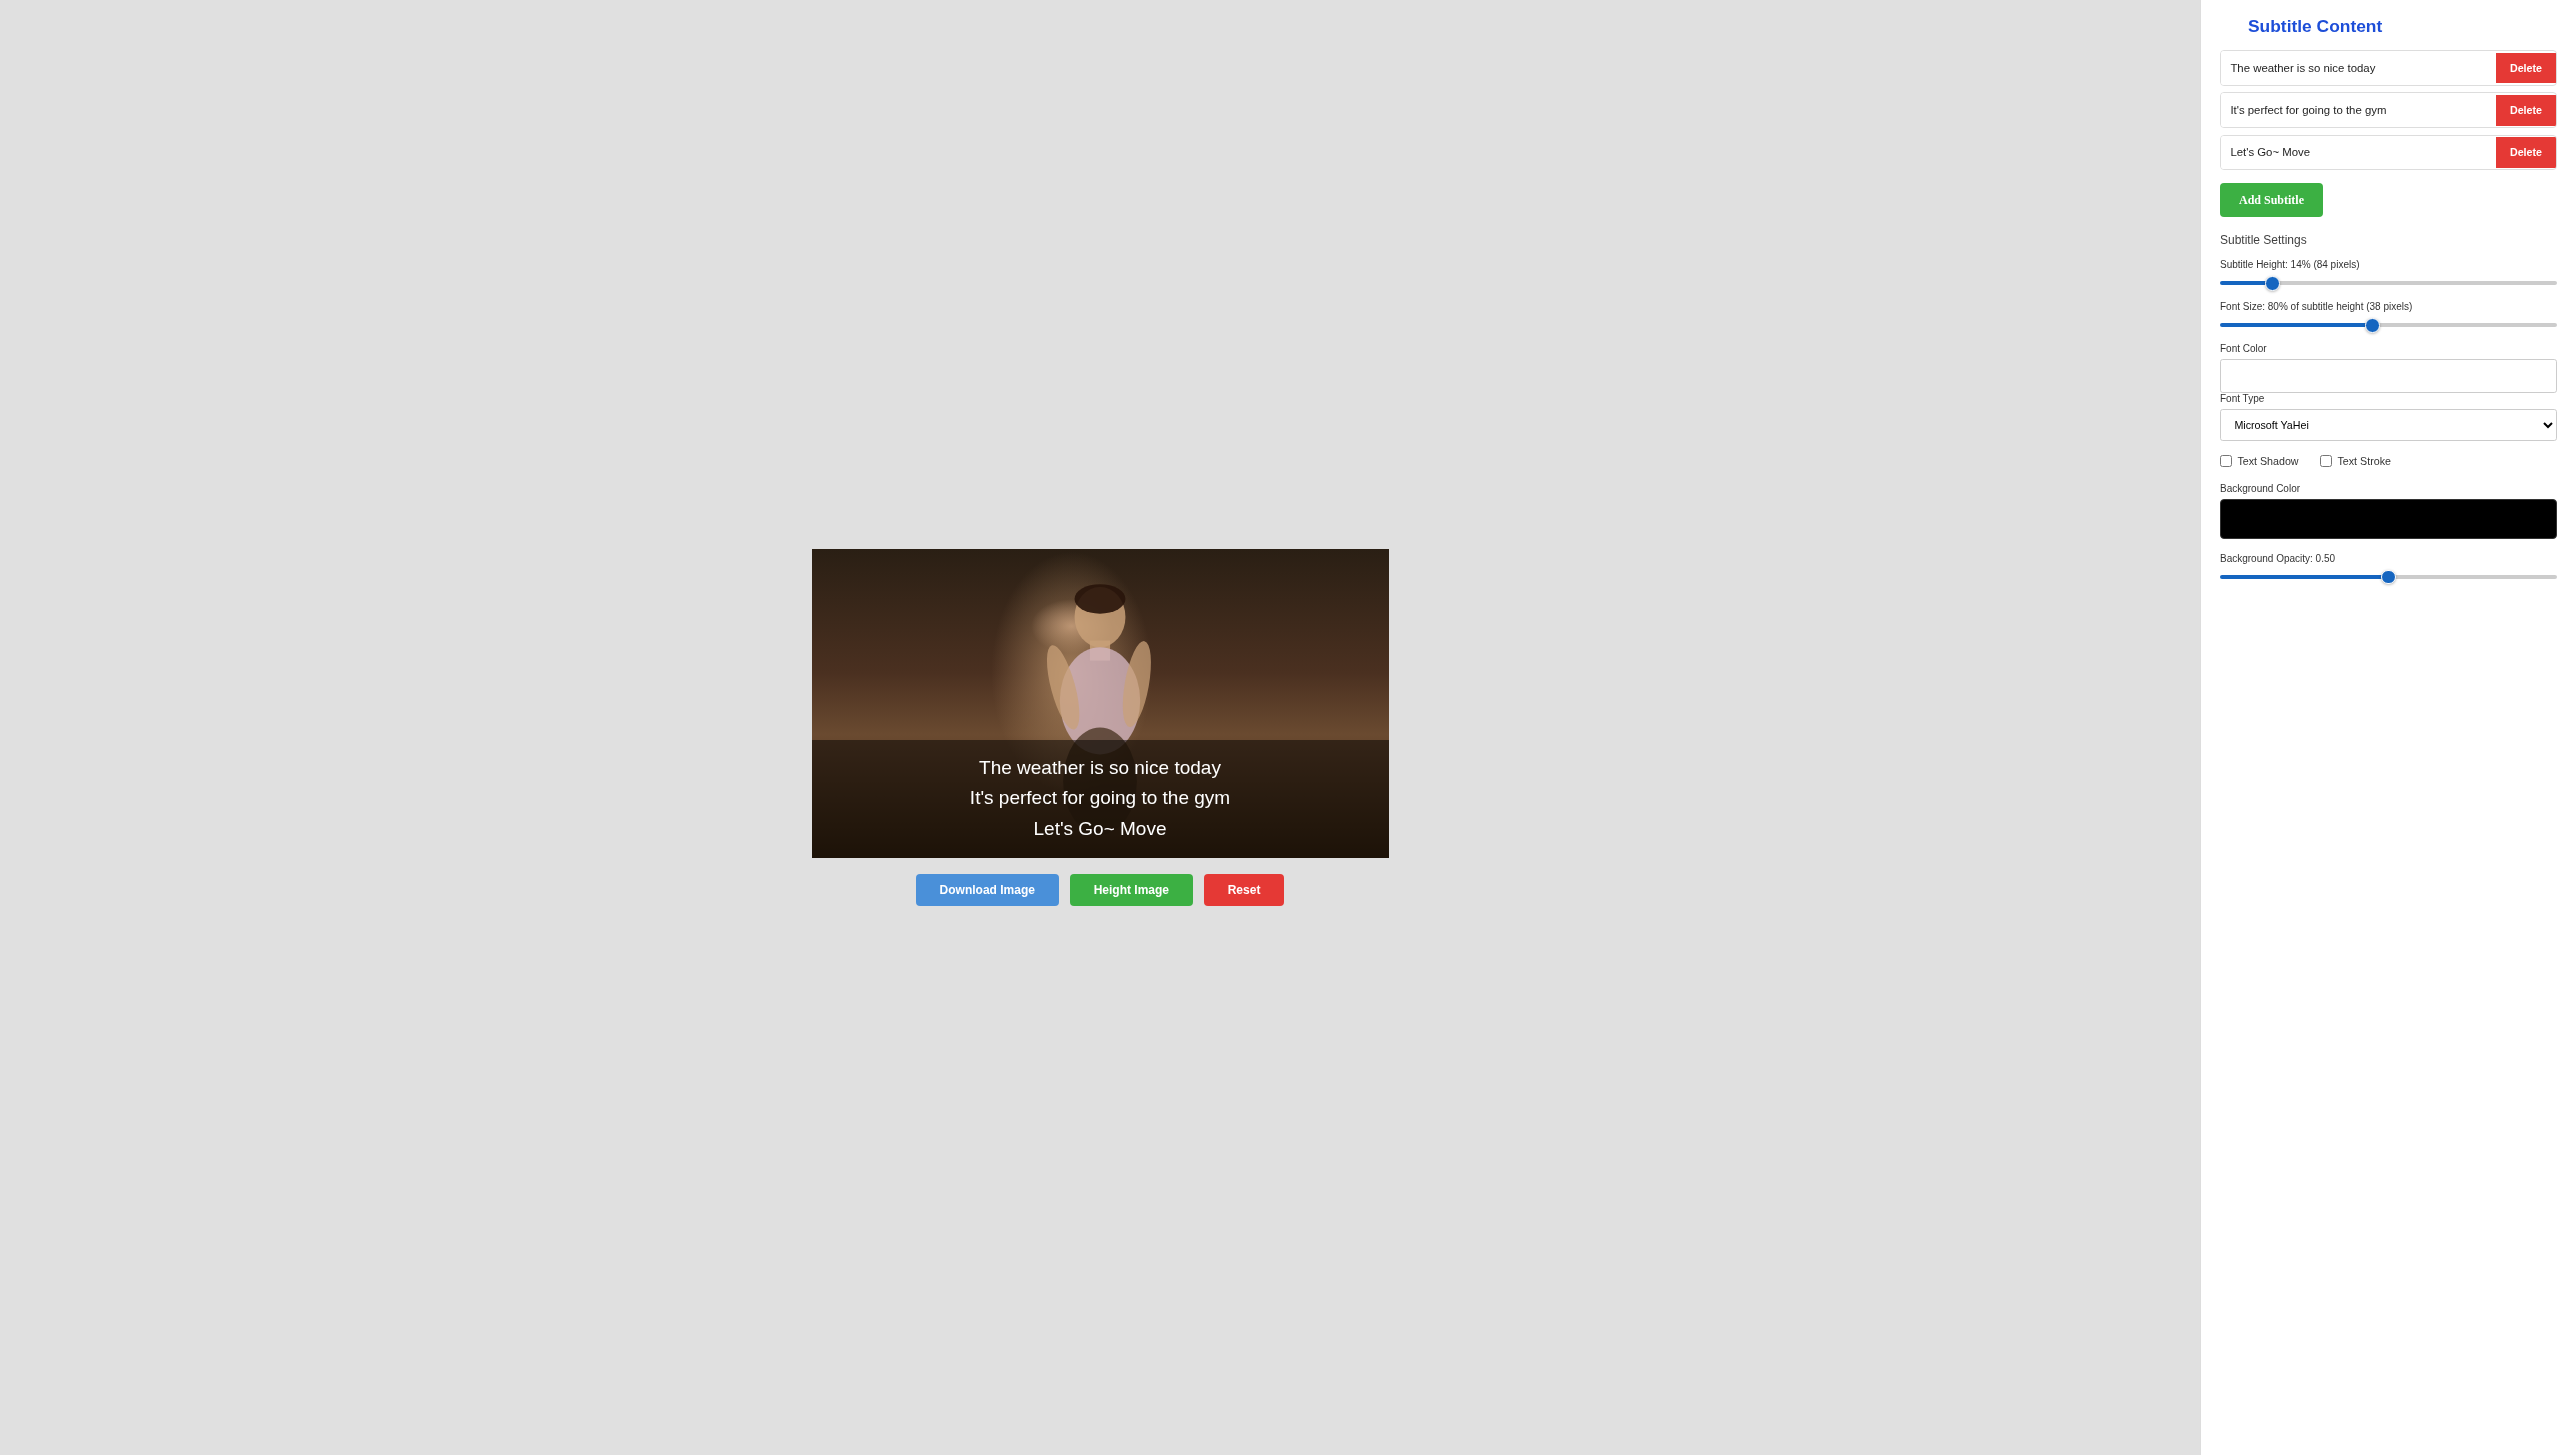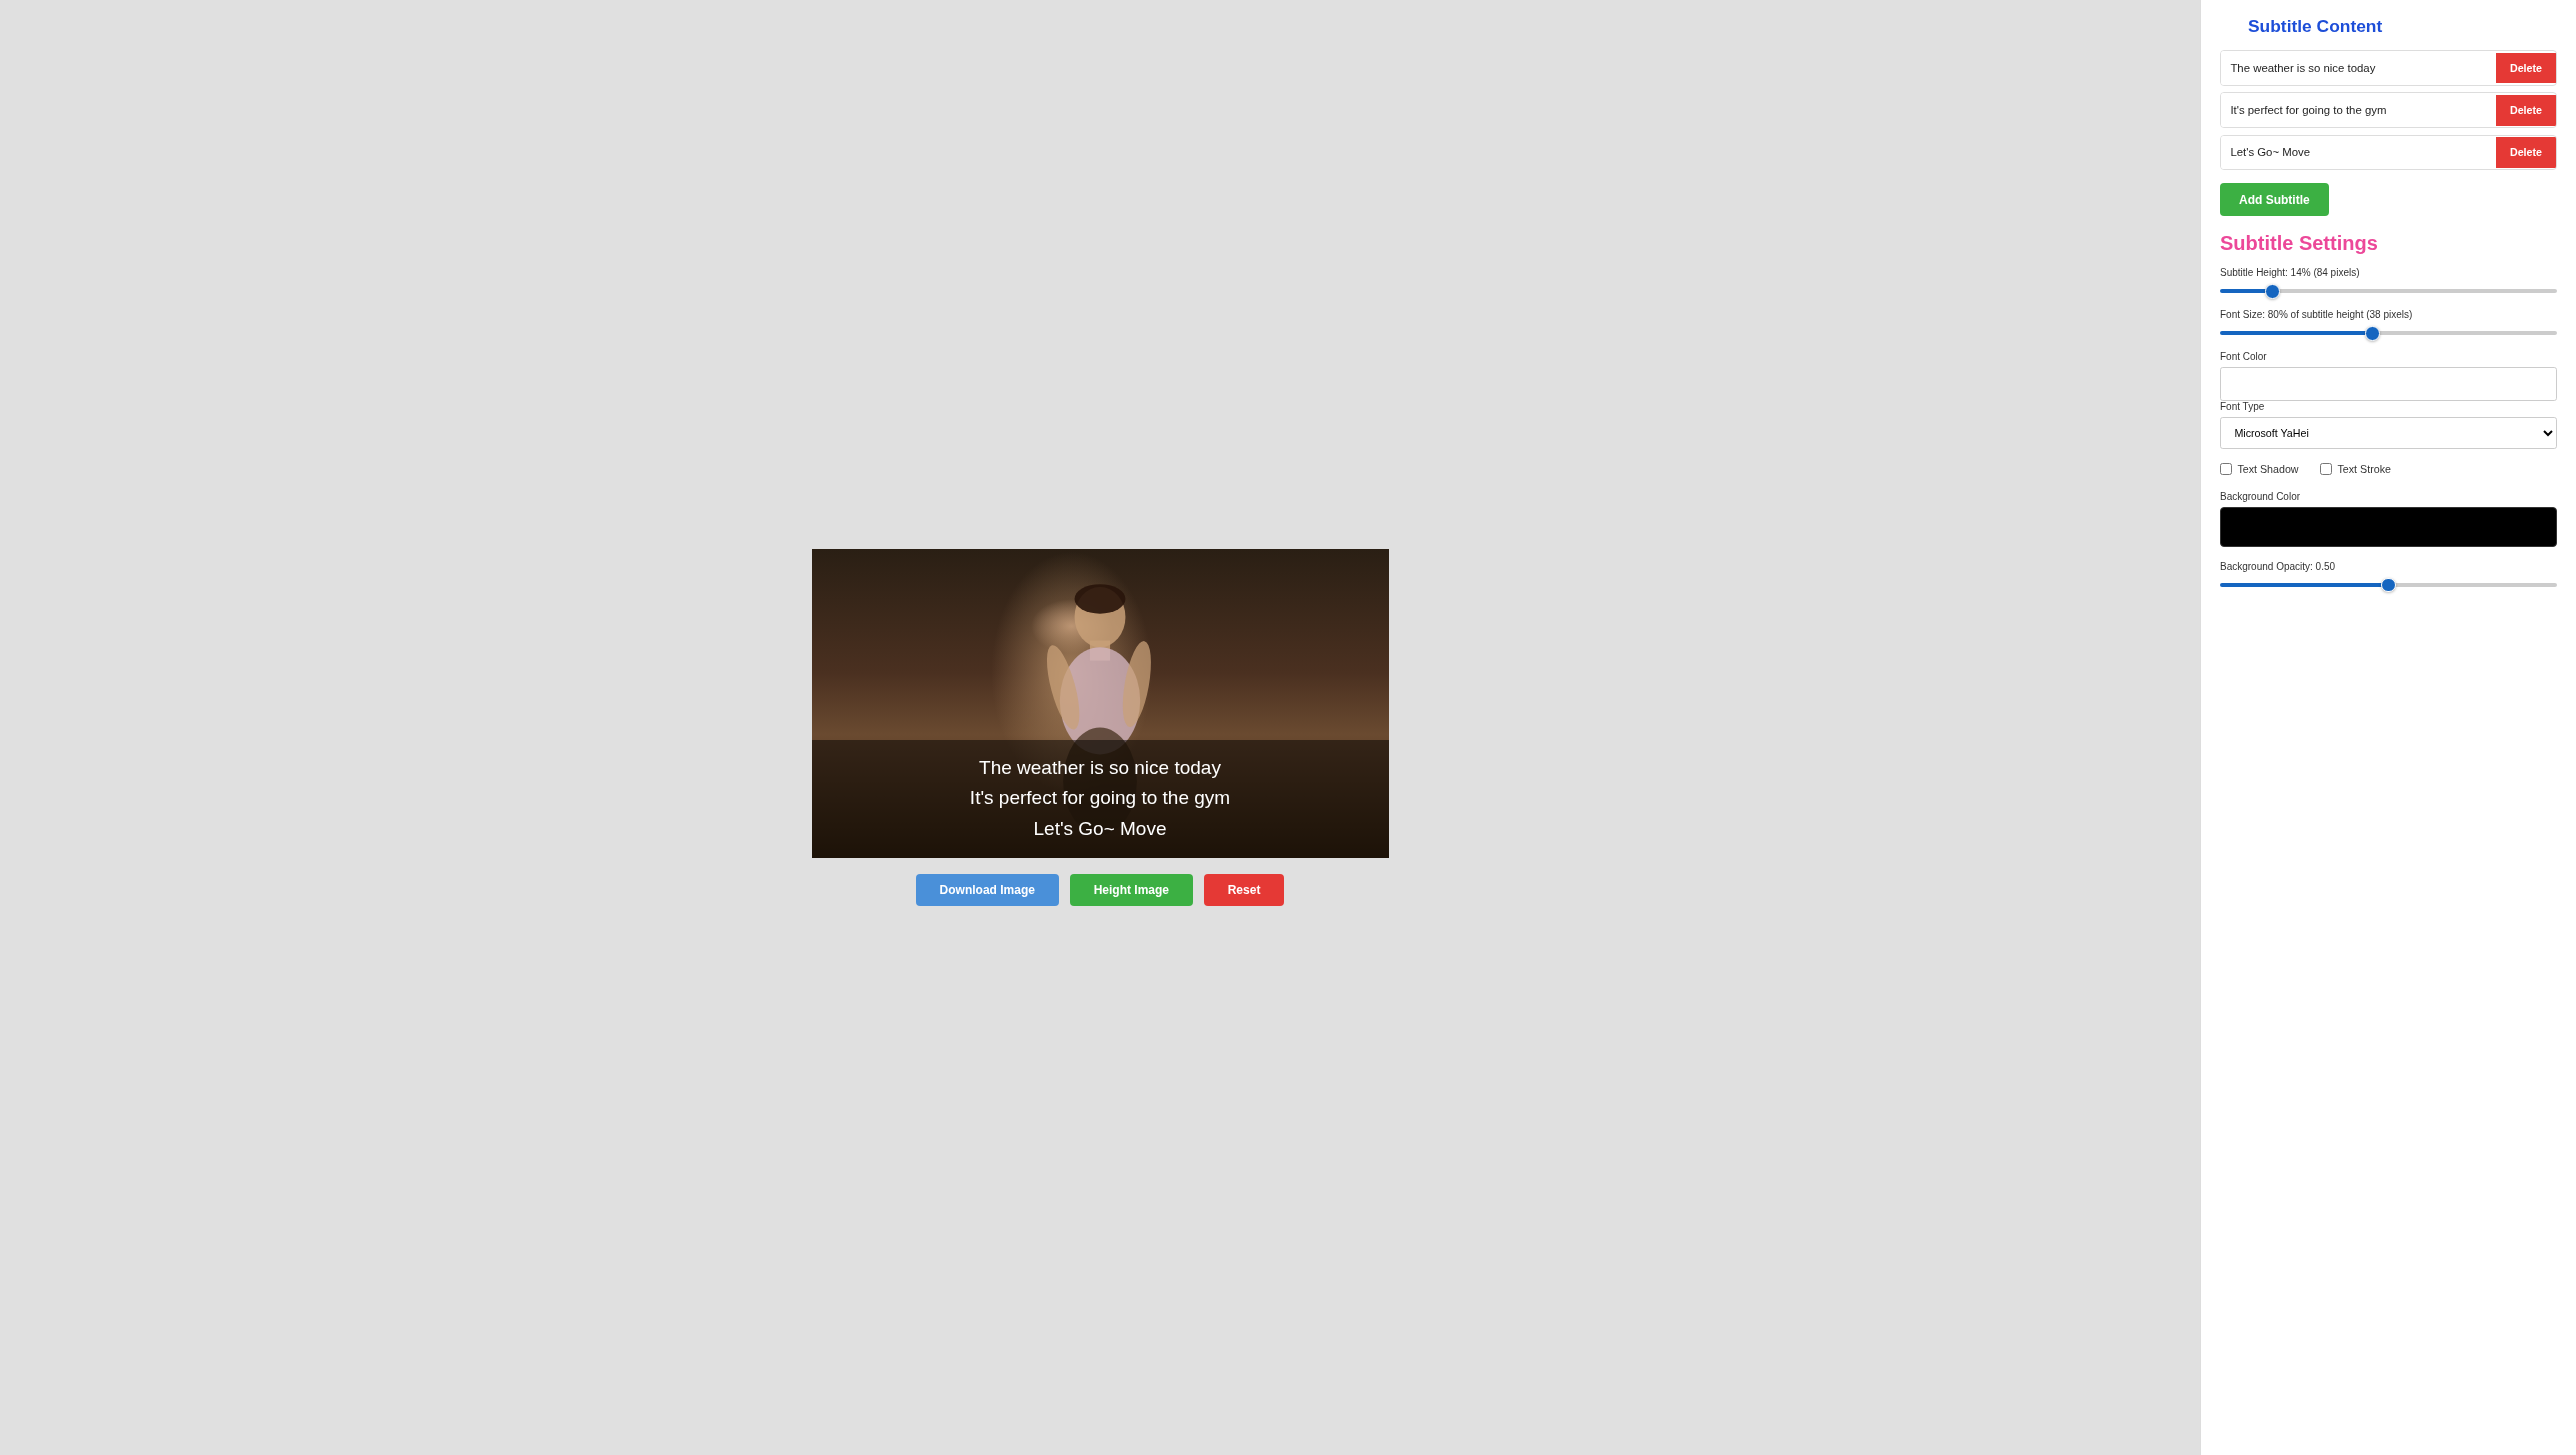--- a/index.html
+++ b/index.html
@@ -152,26 +152,27 @@
       background: #3cb043;
       color: white;
       border: none;
       padding: 9.4px 19px;
       font-size: 12px;
       font-weight: 600;
       border-radius: 4px;
       cursor: pointer;
       margin-top: 6.7px;
       margin-bottom: 16px;
+      font-family: Liberation Serif, serif;
     }
 
     .settings-title {
-      font-size: 20px;
-      font-weight: 700;
-      color: #ec4899;
+      font-size: 12px;
+      font-weight: 400;
+      color: #404040;
       margin-bottom: 12px;
     }
 
     .setting-label {
       font-size: 10px;
       color: #333;
       margin-bottom: 5.4px;
       display: block;
     }
 

